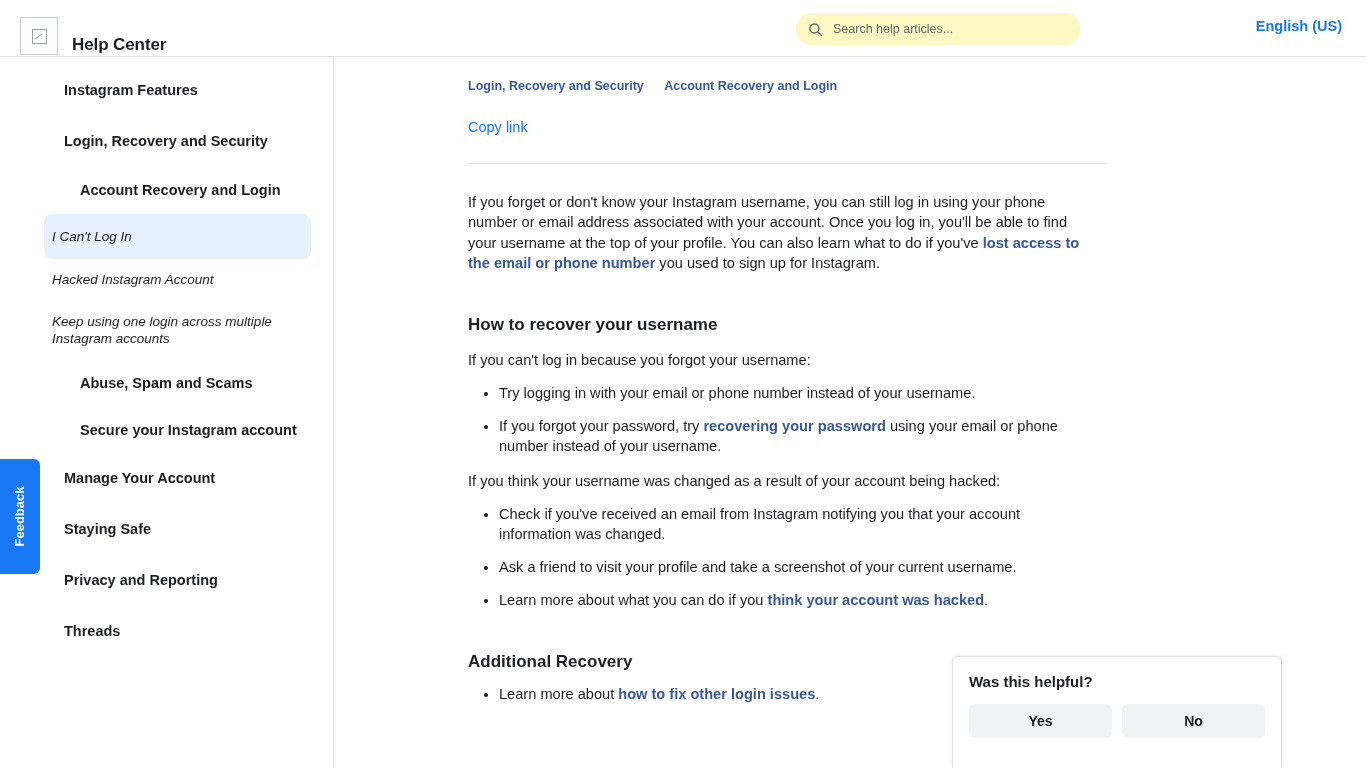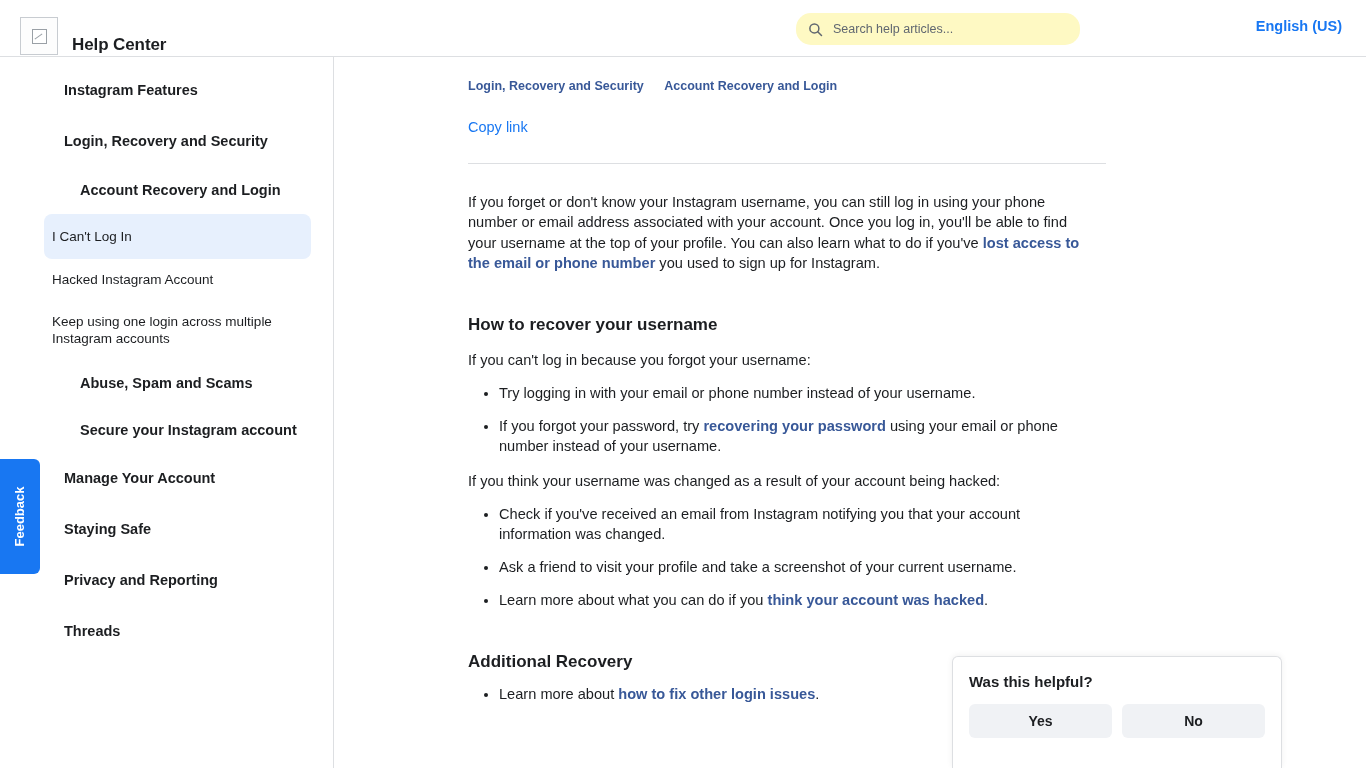--- a/index.html
+++ b/index.html
@@ -115,20 +115,21 @@
     padding: 16px 20px 16px 64px;
   }
   .nav-l2 {
     font-weight: bold;
     padding: 14px 20px 14px 80px;
   }
   .nav-l3 {
     font-weight: normal;
     padding: 12px 20px 12px 52px;
     font-size: 13.5px;
+    font-style: italic;
   }
   .nav-l3.selected {
     background: #e7f0fd;
     border-radius: 8px;
     margin: 0 22px 0 44px;
     padding: 14px 10px 14px 8px;
     color: #1c1e21;
     font-weight: normal;
   }
   .nav-l3.selected .nav-label { padding-left: 0; }

